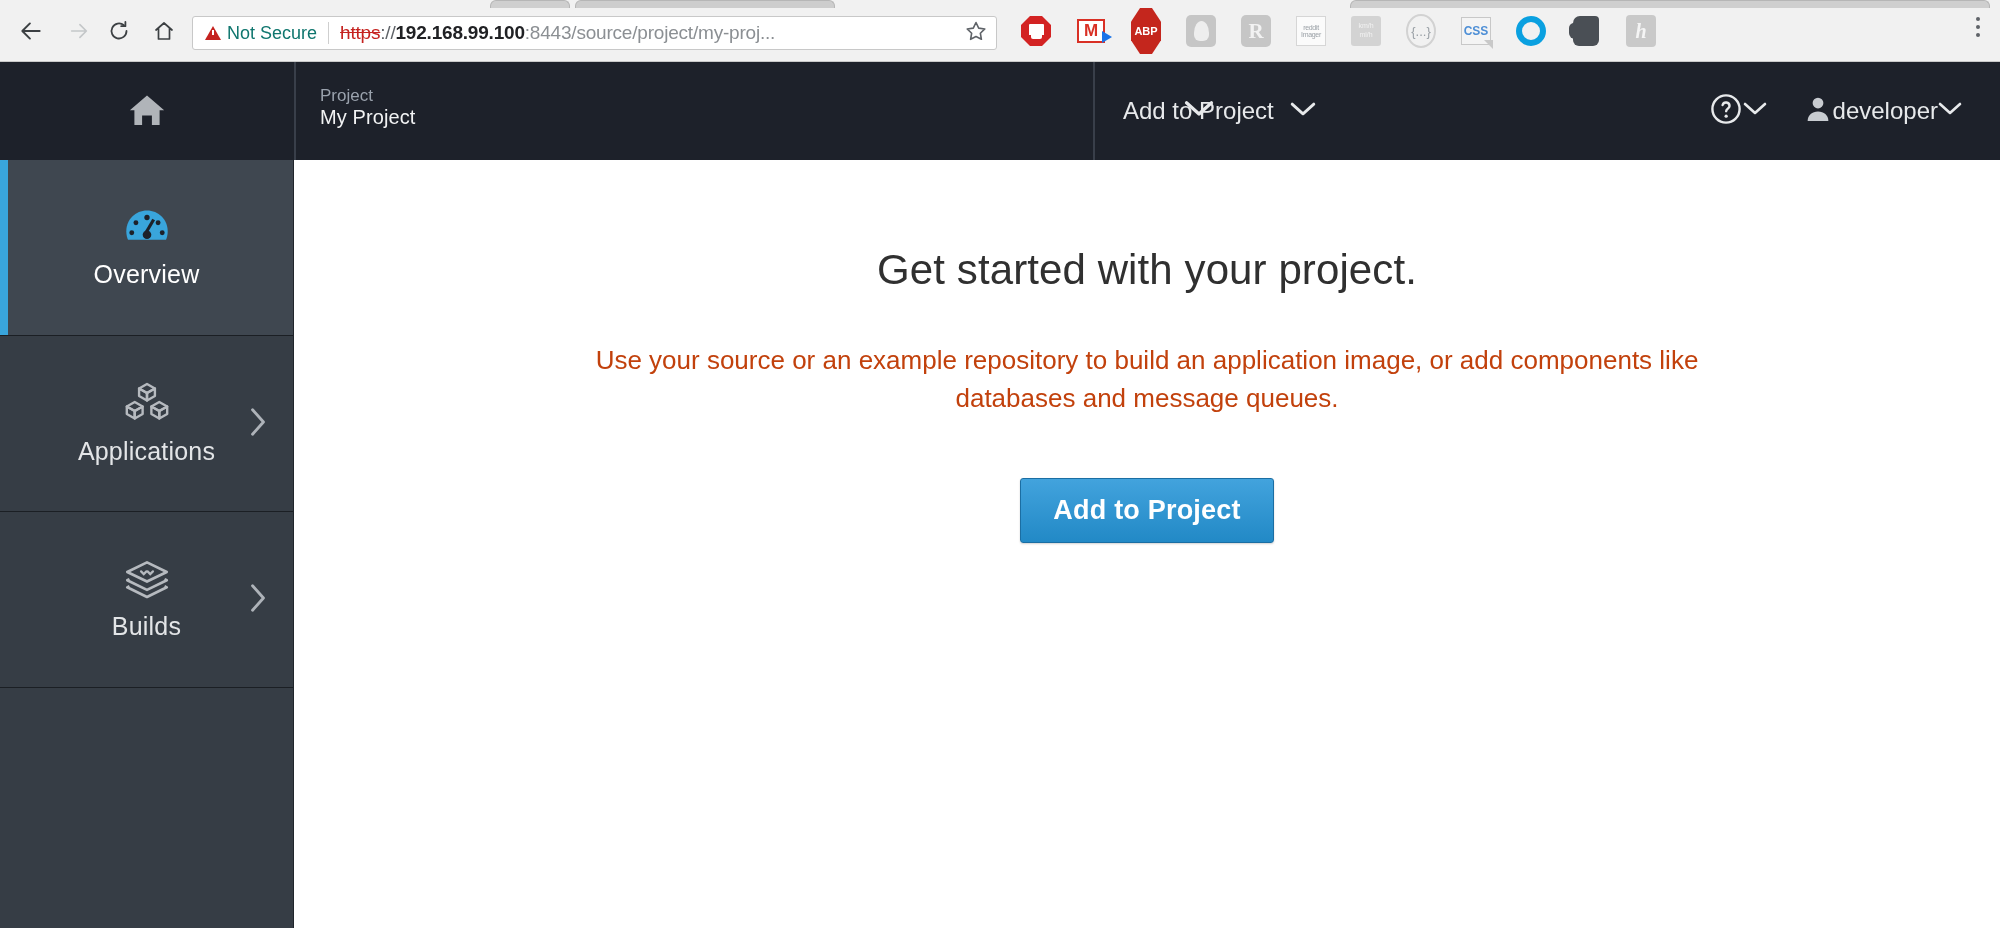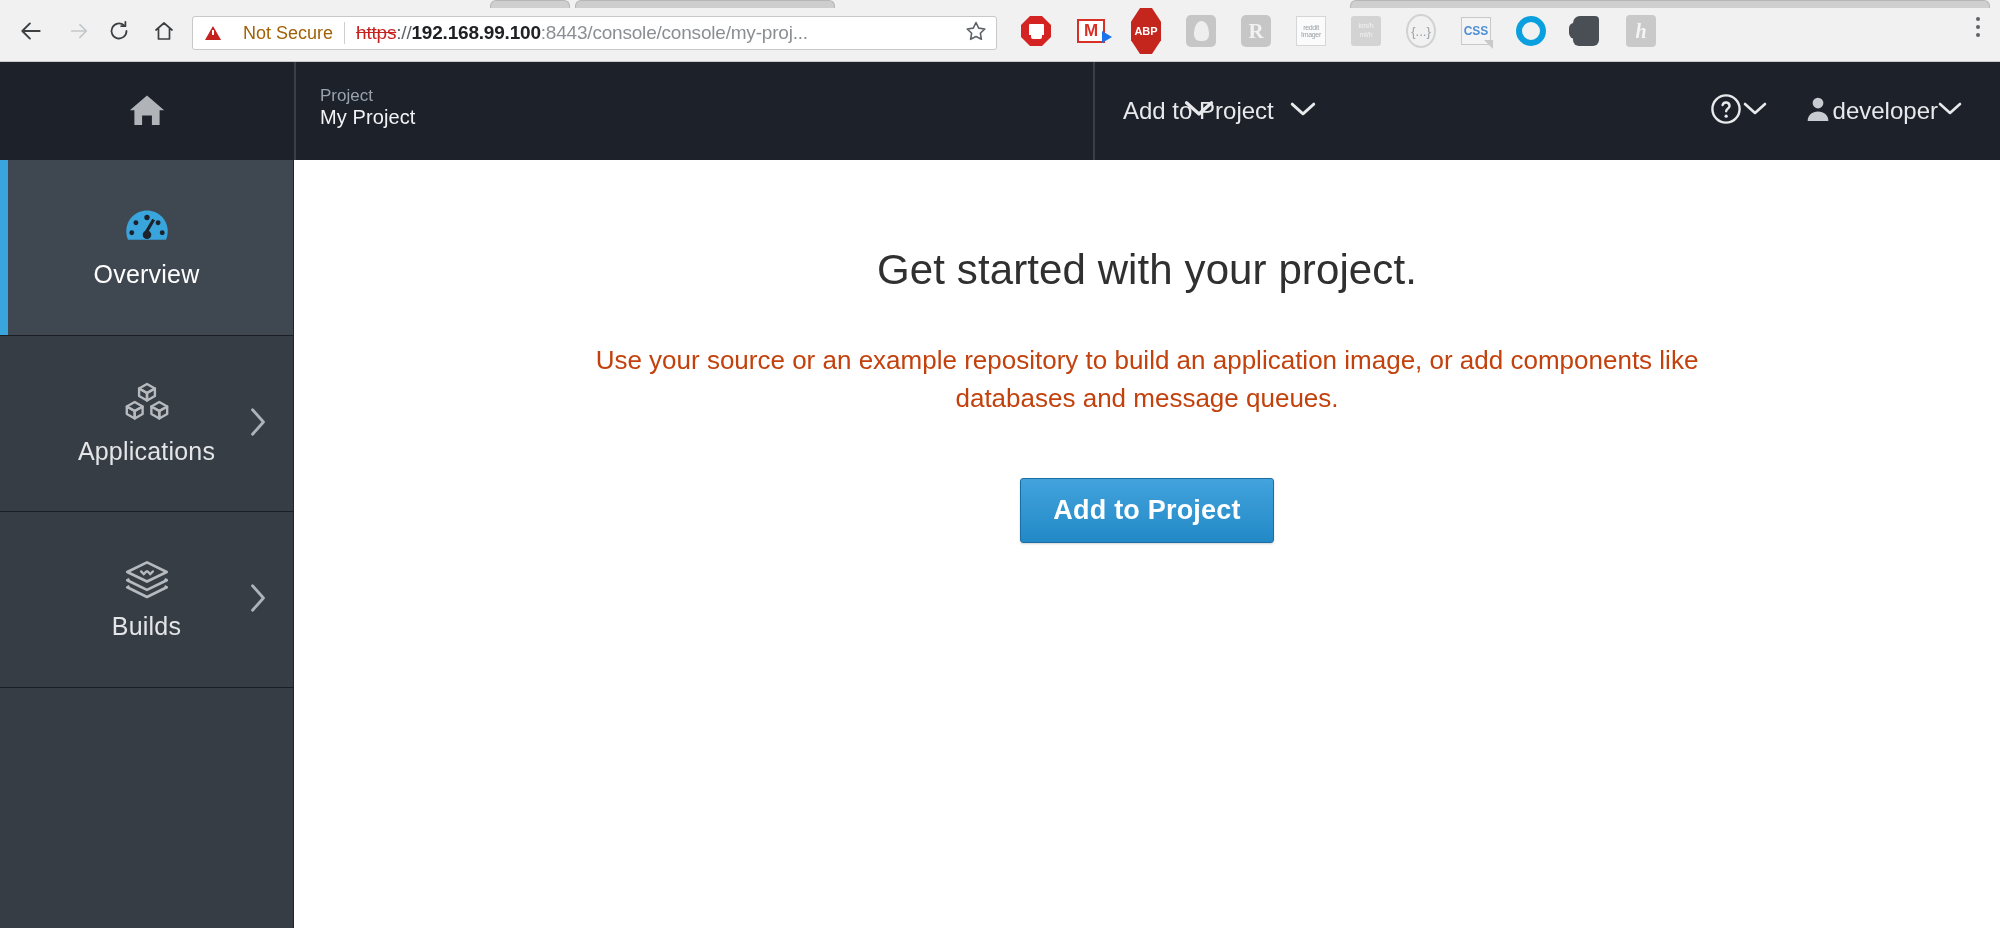--- a/index.html
+++ b/index.html
@@ -66,22 +66,22 @@
     background: #ffffff;
     border: 1px solid #c8c8c8;
     border-radius: 3px;
     display: flex;
     align-items: center;
     padding: 0 8px 0 12px;
   }
   #security-chip {
     display: flex;
     align-items: center;
-    gap: 22px;
-    color: #a16207;
+    gap: 6px;
+    color: #0f766e;
     font-size: 18px;
     white-space: nowrap;
   }
   .warn-tri {
     width: 0; height: 0;
     border-left: 8px solid transparent;
     border-right: 8px solid transparent;
     border-bottom: 14px solid #c5221f;
     position: relative;
   }
@@ -471,21 +471,21 @@
       <path d="M4 11l8-7 8 7M6.5 9.5V20h11V9.5" fill="none" stroke="#3c4043" stroke-width="1.7" stroke-linecap="round" stroke-linejoin="round"></path>
     </svg>
   </div>
 
   <div id="omnibox">
     <span id="security-chip">
       <span class="warn-tri"></span>
       <span>Not Secure</span>
     </span>
     <span class="chip-divider"></span>
-    <span id="url-text"><span class="scheme">https</span><span class="sep">://</span><span class="host">192.168.99.100</span><span class="rest">:8443/console/console/my-proj...</span></span>
+    <span id="url-text"><span class="scheme">https</span><span class="sep">://</span><span class="host">192.168.99.100</span><span class="rest">:8443/source/project/my-proj...</span></span>
     <span id="star-icon">
       <svg width="24" height="24" viewBox="0 0 24 24">
         <path d="M12 3.5l2.7 5.6 6.1.85-4.45 4.3 1.06 6.05L12 17.45 6.59 20.3l1.06-6.05L3.2 9.95l6.1-.85z" fill="none" stroke="#5f6368" stroke-width="1.6" stroke-linejoin="round"></path>
       </svg>
     </span>
   </div>
 
   <div id="ext-row">
     <div class="ext">
       <div class="ext-stopsign">

